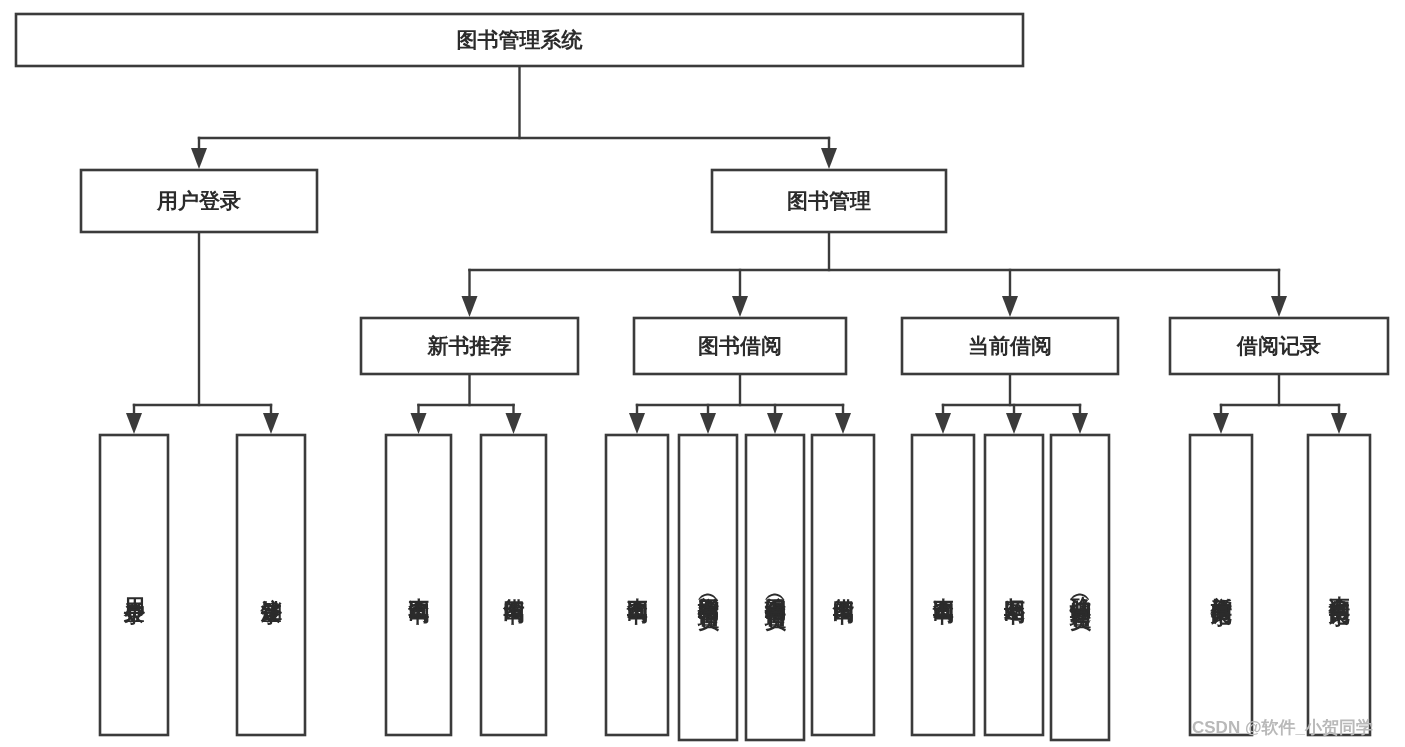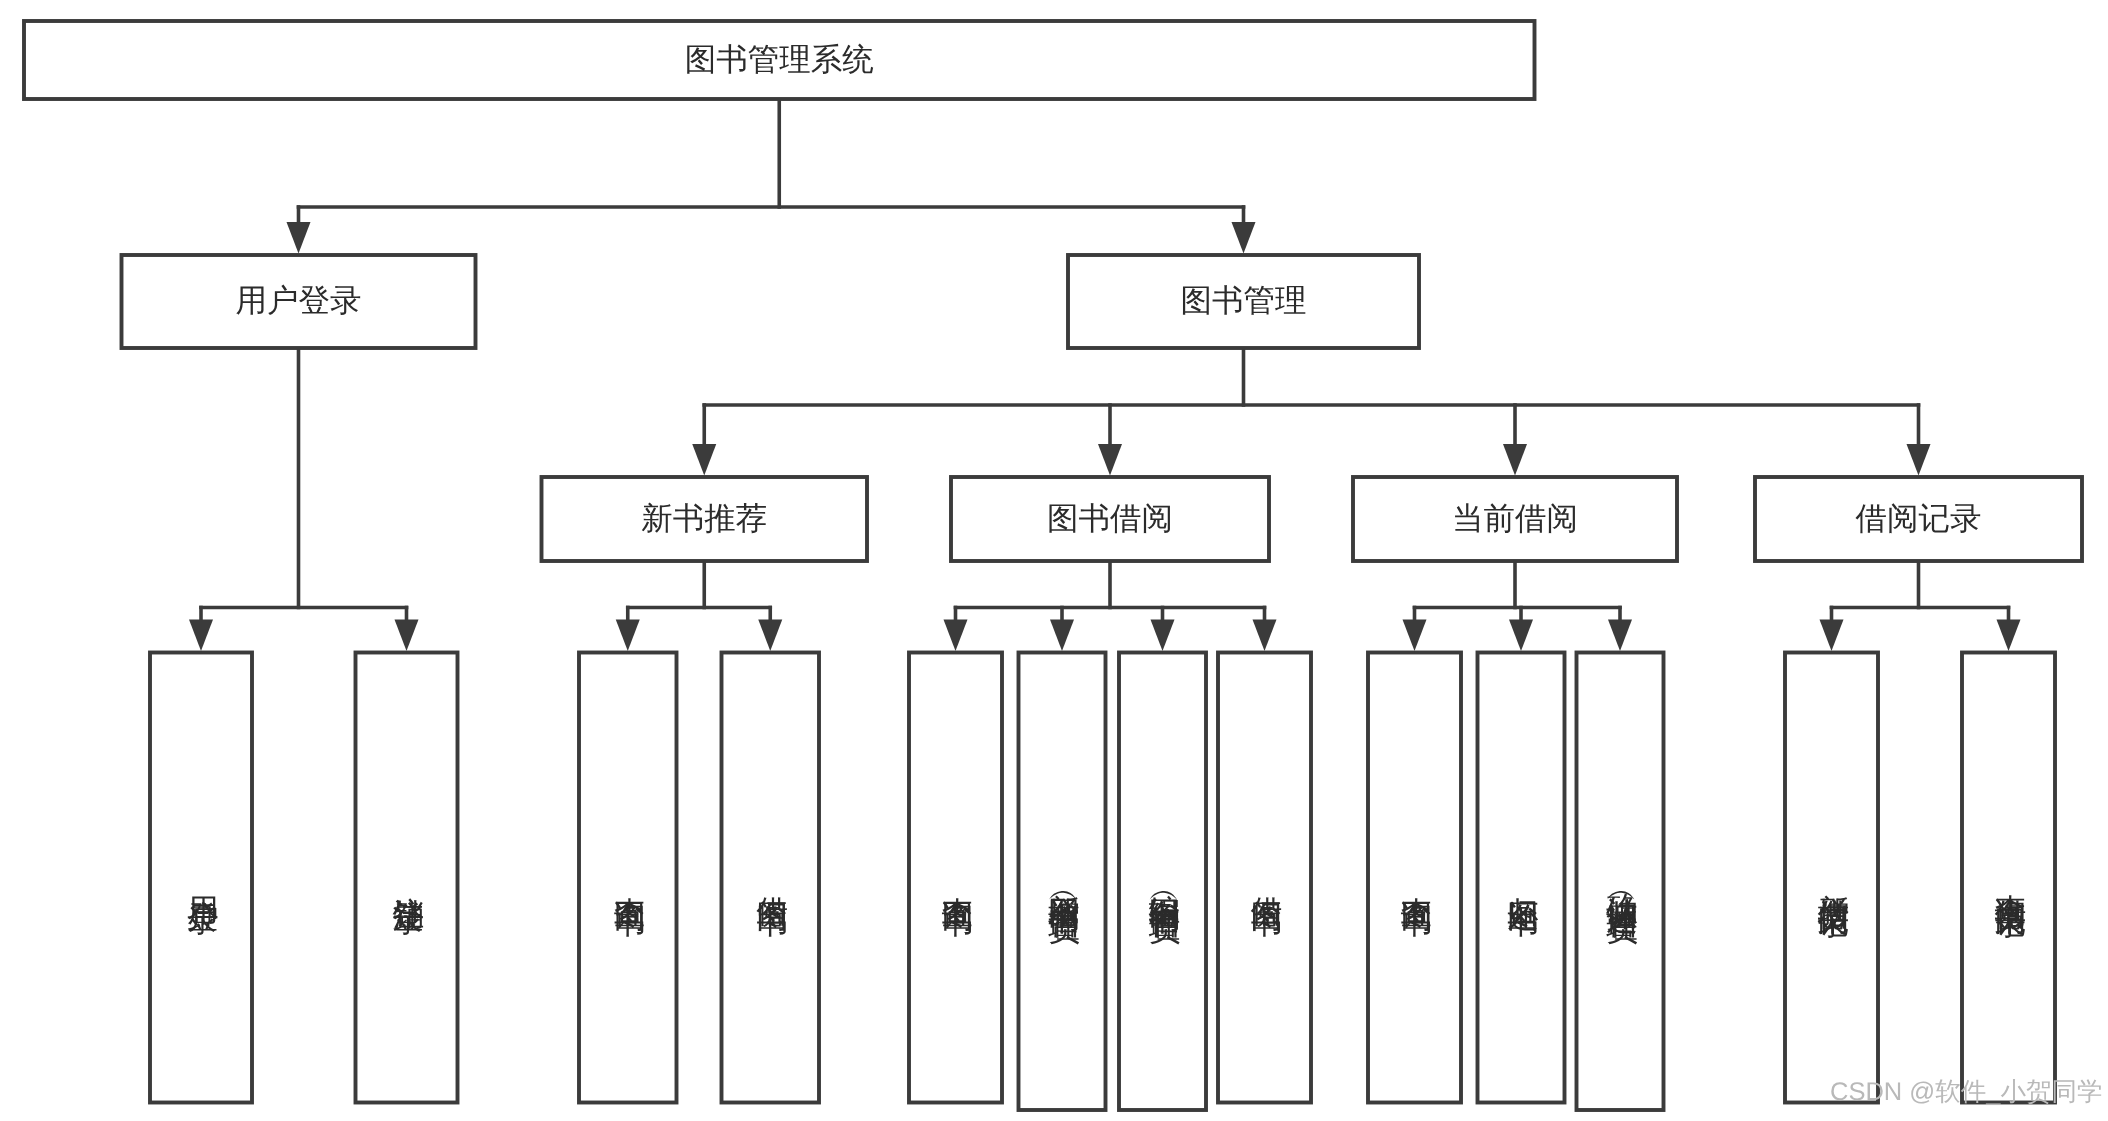--- a/index.html
+++ b/index.html
@@ -9,20 +9,21 @@
   }
   body {
     font-family: "Liberation Sans", "DejaVu Sans", sans-serif;
   }
   #diagram-root {
     position: relative;
     width: 1405px;
     height: 747px;
     background: #ffffff;
     overflow: hidden;
+    font-weight: bold;
   }
   svg.diagram-canvas {
     position: absolute;
     left: 0;
     top: 0;
     width: 1405px;
     height: 747px;
   }
   .node-box {
     fill: #ffffff;
@@ -171,14 +172,14 @@
       <div class="node-label-v" style="left: 606px; top: 435px; width: 62px; height: 300px;">查询图书</div>
       <div class="node-label-v" style="left: 679px; top: 435px; width: 58px; height: 305px;">新增图书（管理员）</div>
       <div class="node-label-v" style="left: 746px; top: 435px; width: 58px; height: 305px;">编辑图书（管理员）</div>
       <div class="node-label-v" style="left: 812px; top: 435px; width: 62px; height: 300px;">借阅图书</div>
       <div class="node-label-v" style="left: 912px; top: 435px; width: 62px; height: 300px;">查询图书</div>
       <div class="node-label-v" style="left: 985px; top: 435px; width: 58px; height: 300px;">归还图书</div>
       <div class="node-label-v" style="left: 1051px; top: 435px; width: 58px; height: 305px;">确认归还（管理员）</div>
       <div class="node-label-v" style="left: 1190px; top: 435px; width: 62px; height: 300px;">新增借阅记录</div>
       <div class="node-label-v" style="left: 1308px; top: 435px; width: 62px; height: 300px;">查询借阅记录</div>
     </div>
-  <div class="watermark" style="left: 1192px; top: 716px; padding-left: 28px;">CSDN @软件_小贺同学</div>
+  <div class="watermark" style="left: 1192px; top: 716px;">CSDN @软件_小贺同学</div>
 </div>
 
 </body></html>

